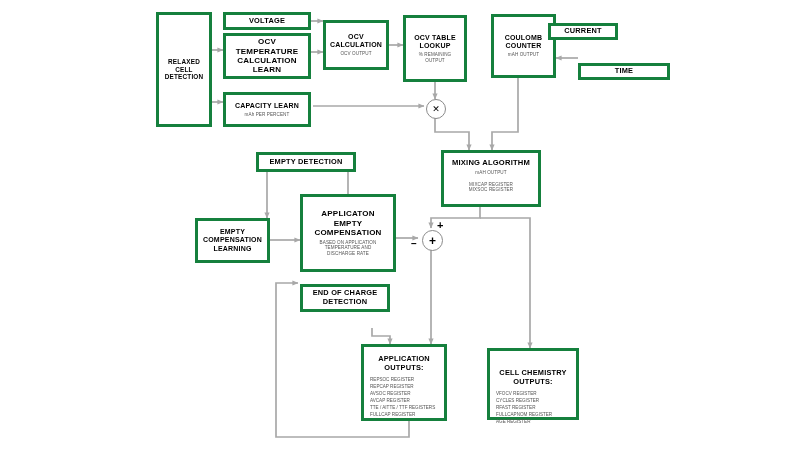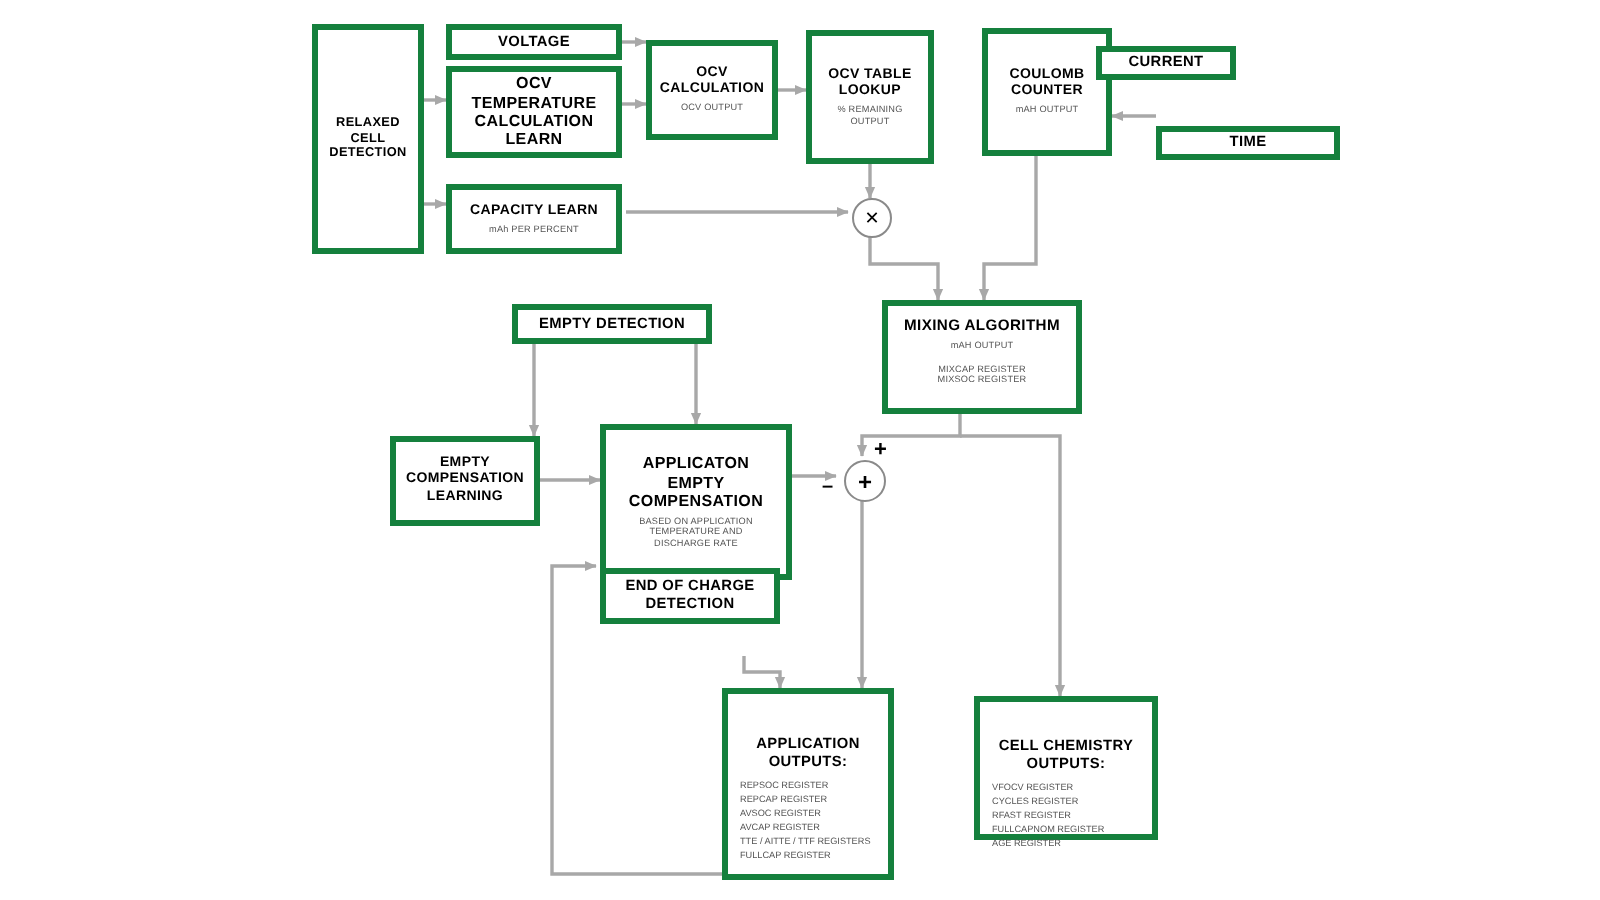--- a/index.html
+++ b/index.html
@@ -144,42 +144,42 @@
   <div class="node small" style="left:256px;top:152px;width:100px;height:20px;">
     <div class="t" style="white-space:pre-line;">EMPTY DETECTION</div>
   </div>
 
   <div class="node tiny" style="left:195px;top:218px;width:75px;height:45px;">
     <div class="t" style="white-space:pre-line;">EMPTY
 COMPENSATION
 LEARNING</div>
   </div>
 
-  <div class="node" style="left:300px;top:212px;width:96px;height:78px;">
+  <div class="node" style="left:300px;top:194px;width:96px;height:78px;">
     <div class="t" style="white-space:pre-line;">APPLICATON
 EMPTY
 COMPENSATION</div>
     <div class="s" style="white-space:pre-line;">BASED ON APPLICATION
 TEMPERATURE AND
 DISCHARGE RATE</div>
   </div>
 
   <div class="sign" style="left:437px;top:220px;">+</div>
   <div class="sign" style="left:411px;top:239px;font-size:10px;">–</div>
 
   <div class="junc" style="left:422px;top:230px;width:19px;height:19px;font-size:12px;">
     <span>+</span>
   </div>
 
   <div class="node small" style="left:300px;top:284px;width:90px;height:28px;">
     <div class="t" style="white-space:pre-line;">END OF CHARGE
 DETECTION</div>
   </div>
 
-  <div class="node" style="left:361px;top:344px;width:86px;height:96px;justify-content:flex-start;padding-top:21px;">
+  <div class="node" style="left:361px;top:344px;width:86px;height:77px;justify-content:flex-start;padding-top:8px;">
     <div class="t" style="white-space:pre-line;font-size:7.4px;">APPLICATION
 OUTPUTS:</div>
     <div class="list">
       <div>REPSOC REGISTER</div>
       <div>REPCAP REGISTER</div>
       <div>AVSOC REGISTER</div>
       <div>AVCAP REGISTER</div>
       <div>TTE / AITTE / TTF REGISTERS</div>
       <div>FULLCAP REGISTER</div>
     </div>

